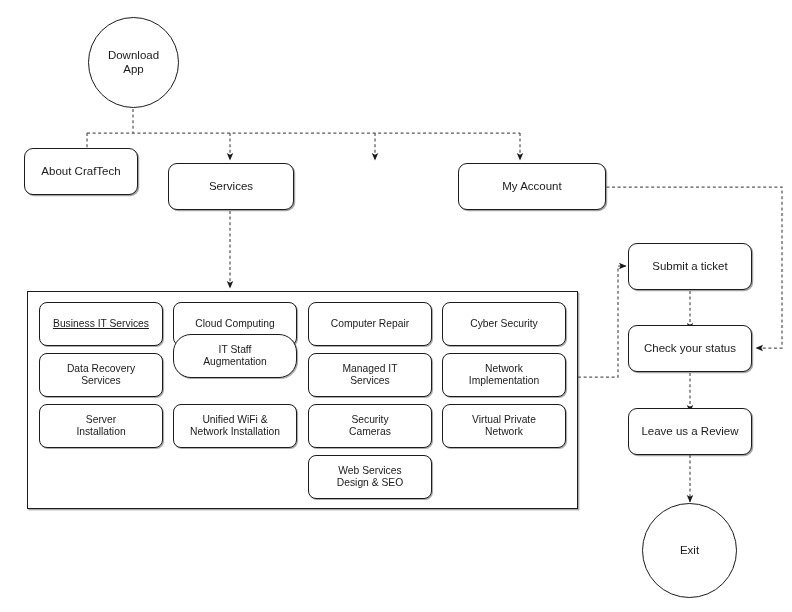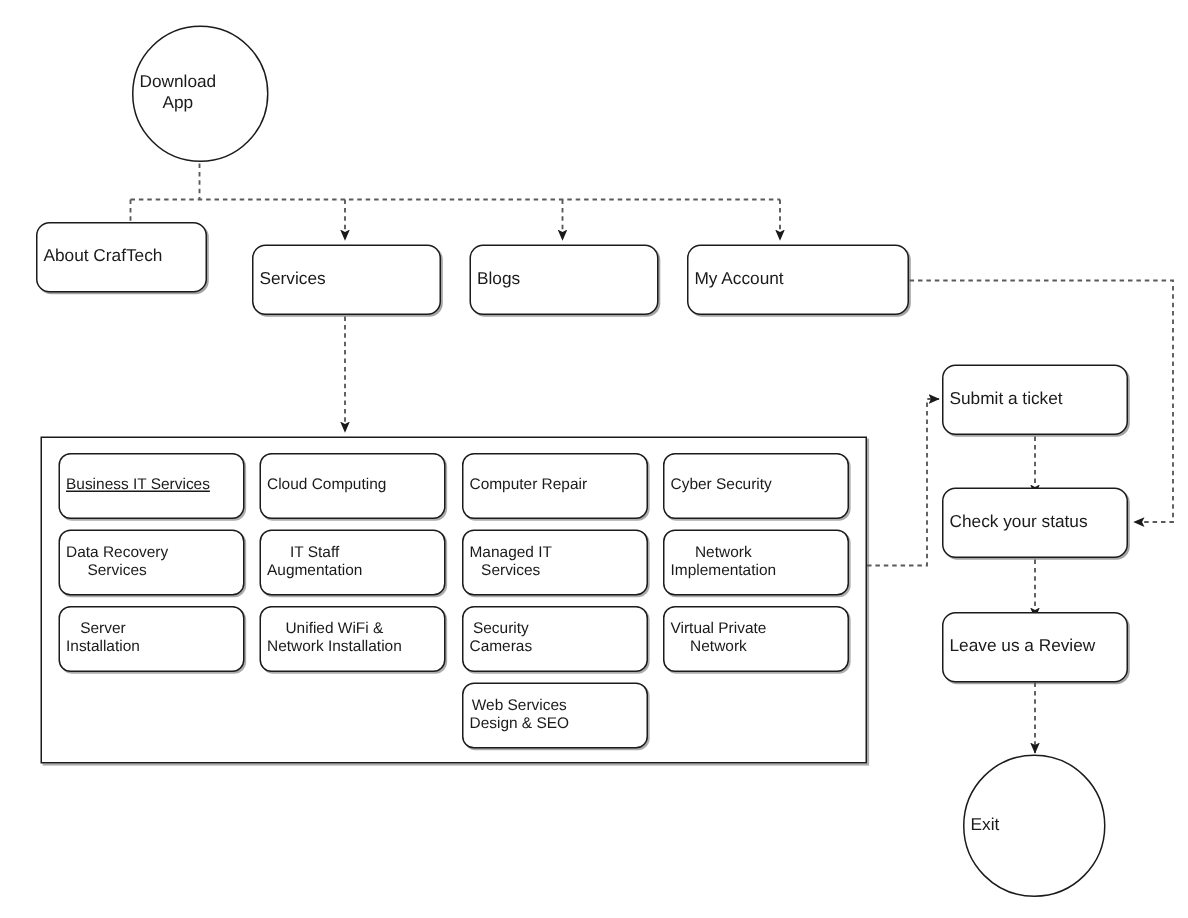--- a/index.html
+++ b/index.html
@@ -27,20 +27,21 @@
     height: 612px;
     pointer-events: none;
   }
 
   
   .node {
     position: absolute;
     box-sizing: border-box;
     display: flex;
     align-items: center;
+    justify-content: center;
     text-align: center;
     background: #ffffff;
     border: 1.3px solid #1b1b1b;
     line-height: 1.18;
     z-index: 2;
   }
   .term {
     border-radius: 50%;
     border-width: 1.2px;
     font-size: 11.5px;
@@ -122,23 +123,20 @@
   </div>
 
   <div class="node menu-box" style="left:24px; top:148px; width:114px; height:47px;">
     <span class="node-label">About CrafTech</span>
   </div>
 
   <div class="node menu-box" style="left:168px; top:163px; width:126px; height:47px;">
     <span class="node-label">Services</span>
   </div>
 
-  <div class="node menu-box" style="left:313px; top:163px; width:126px; height:47px;">
-    <span class="node-label">Blogs</span>
-  </div>
 
   <div class="node menu-box" style="left:458px; top:163px; width:148px; height:47px;">
     <span class="node-label">My Account</span>
   </div>
 
   <div id="services-panel"></div>
 
   <div class="node svc-box" style="left:39px; top:302px; width:124px; height:44px;text-decoration:underline;">
     <span class="node-label">Business IT Services</span>
   </div>
@@ -149,21 +147,21 @@
     <span class="node-label">Computer Repair</span>
   </div>
   <div class="node svc-box" style="left:442px; top:302px; width:124px; height:44px;">
     <span class="node-label">Cyber Security</span>
   </div>
 
   <div class="node svc-box" style="left:39px; top:353px; width:124px; height:44px;">
     <span class="node-label">Data Recovery
 Services</span>
   </div>
-  <div class="node svc-box" style="left:173px; top:353px; width:124px; height:44px;">
+  <div class="node svc-box" style="left:173px; top:334px; width:124px; height:44px;border-radius:18px;">
     <span class="node-label">IT Staff
 Augmentation</span>
   </div>
   <div class="node svc-box" style="left:308px; top:353px; width:124px; height:44px;">
     <span class="node-label">Managed IT
 Services</span>
   </div>
   <div class="node svc-box" style="left:442px; top:353px; width:124px; height:44px;">
     <span class="node-label">Network
 Implementation</span>

